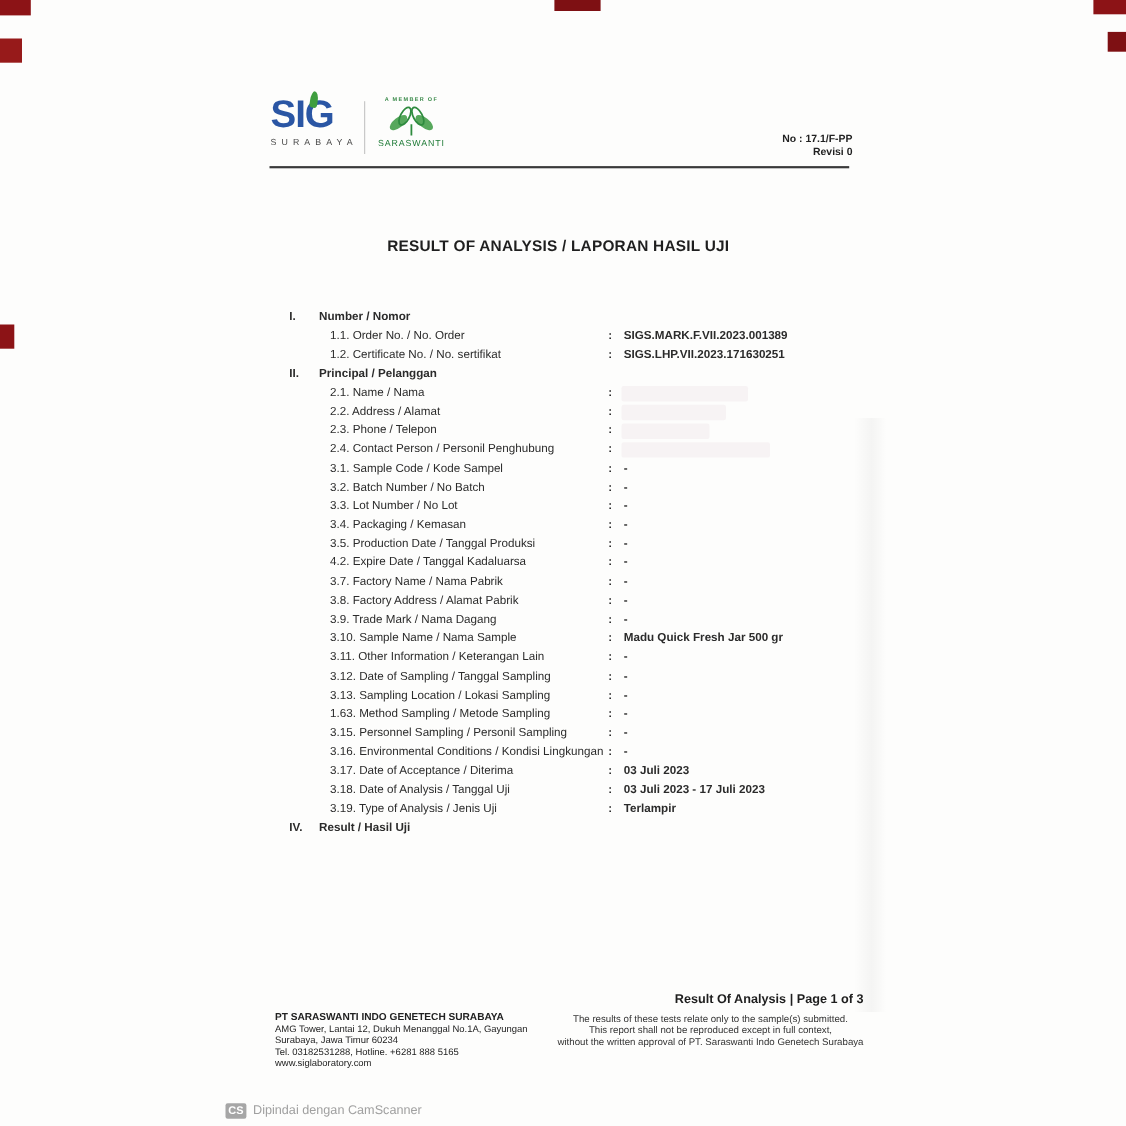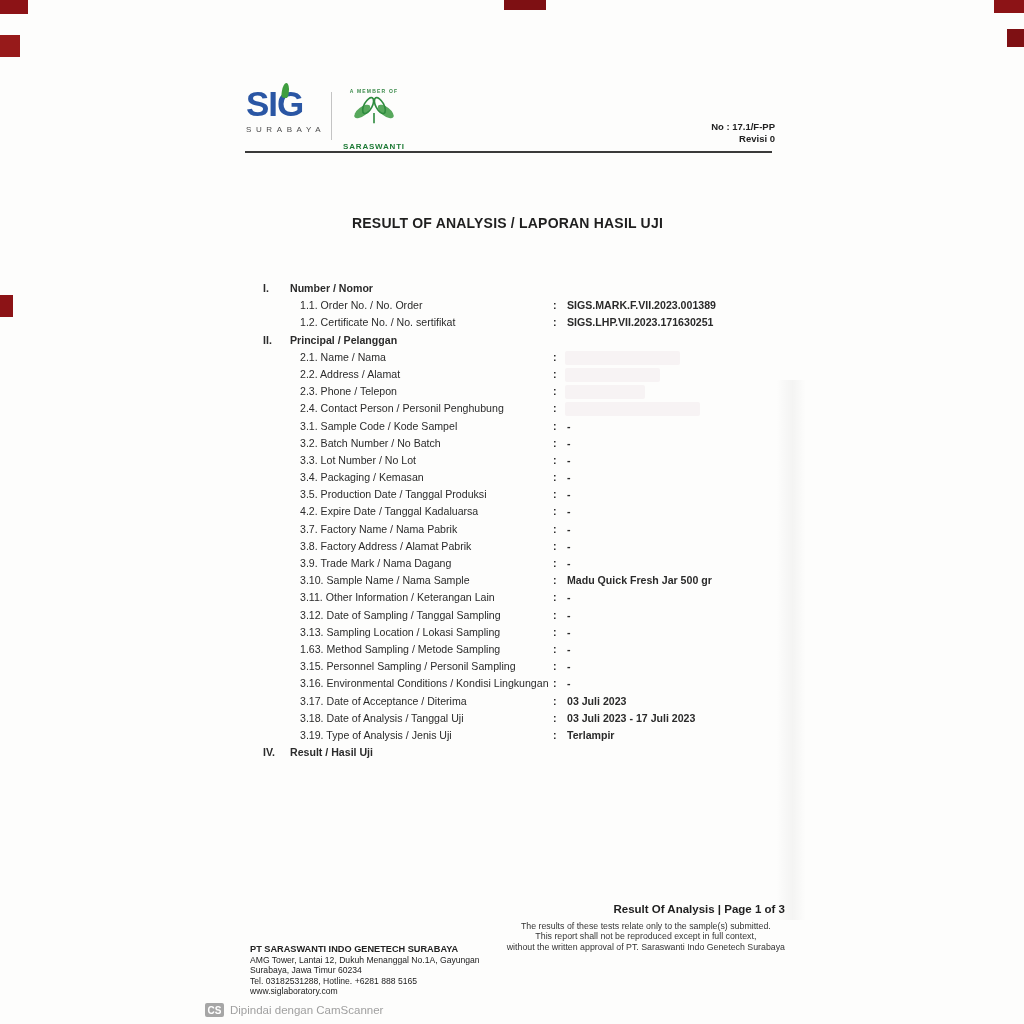--- a/index.html
+++ b/index.html
@@ -22,41 +22,41 @@
   
   .sig-logo { position:absolute; left:246px; top:86px; width:80px; height:58px; }
   .sig-text { font-weight:800; font-size:35px; letter-spacing:-1px; color:#2a56a4; line-height:36px; }
   .sig-leaf { position:absolute; left:36px; top:-3px; width:7px; height:15px; background:#3f9e3f;
               border-radius:60% 60% 45% 45% / 70% 70% 30% 30%; transform:rotate(8deg); }
   .sig-sub { font-size:8px; letter-spacing:4.6px; color:#4a4a4a; margin-top:3px; font-weight:400; }
   .logo-divider { position:absolute; left:331px; top:92px; width:1px; height:48px; background:#c4c4c4; }
   .sara-logo { position:absolute; left:341px; top:88px; width:66px; height:56px; text-align:center; }
   .sara-member { font-size:5px; letter-spacing:1.2px; color:#3a8a4a; font-weight:600; }
   .sara-lotus { margin:1px auto 0; display:block; }
-  .sara-name { font-size:8px; font-weight:700; letter-spacing:0.8px; color:#1d7a35; margin-top:17px; }
+  .sara-name { font-size:8px; font-weight:400; letter-spacing:0.8px; color:#1d7a35; margin-top:1px; }
   .doc-no { position:absolute; right:249px; top:121px; text-align:right; font-size:9.5px; font-weight:700; line-height:12px; color:#222;margin-left:20px; }
   .header-rule { position:absolute; left:245px; top:151px; width:527px; height:2px; background:#3a3a3a; }
 
   
   .page-title { position:absolute; left:352px; top:215px; width:400px; text-align:left;
                 font-size:14px; font-weight:700; letter-spacing:0.2px; color:#1f1f1f; }
 
   
   .doc-list { position:absolute; left:263px; top:280px; width:522px; font-size:10.6px; }
   .row { position:relative; height:17.2px; line-height:17.2px; white-space:nowrap; }
   .roman { position:absolute; left:0; font-weight:700; }
   .sec-title { position:absolute; left:27px; font-weight:700; }
   .flabel { position:absolute; left:37px; }
   .fcolon { position:absolute; left:290px; font-weight:600; }
   .fvalue { position:absolute; left:304px; font-weight:600; }
   .redaction { position:absolute; left:302px; top:2px; height:14px; background:#f7f3f4; border-radius:2px; }
 
   
   .company { position:absolute; left:250px; top:919px; font-size:8.6px; line-height:10.6px; color:#222; }
-  .company-name { font-size:9.2px; font-weight:700;margin-top:25px; }
+  .company-name { font-size:9.2px; font-weight:700; }
   .page-info { position:absolute; right:239px; top:903px; font-size:11.5px; font-weight:700; color:#1e1e1e; }
   .disclaimer { position:absolute; right:239px; top:921px; text-align:center; font-size:8.8px; line-height:10.4px; color:#333; }
 
   
   .cs-bar { position:absolute; left:205px; top:1003px; display:flex; align-items:center; gap:6px;justify-content:space-between; }
   .cs-badge { width:19px; height:14px; background:#a6a6a6; color:#ffffff; border-radius:2px;
               font-size:10px; font-weight:700; display:flex; align-items:center; justify-content:center; }
   .cs-text { font-size:11.5px; color:#a0a0a0; }
 </style>
 </head>

